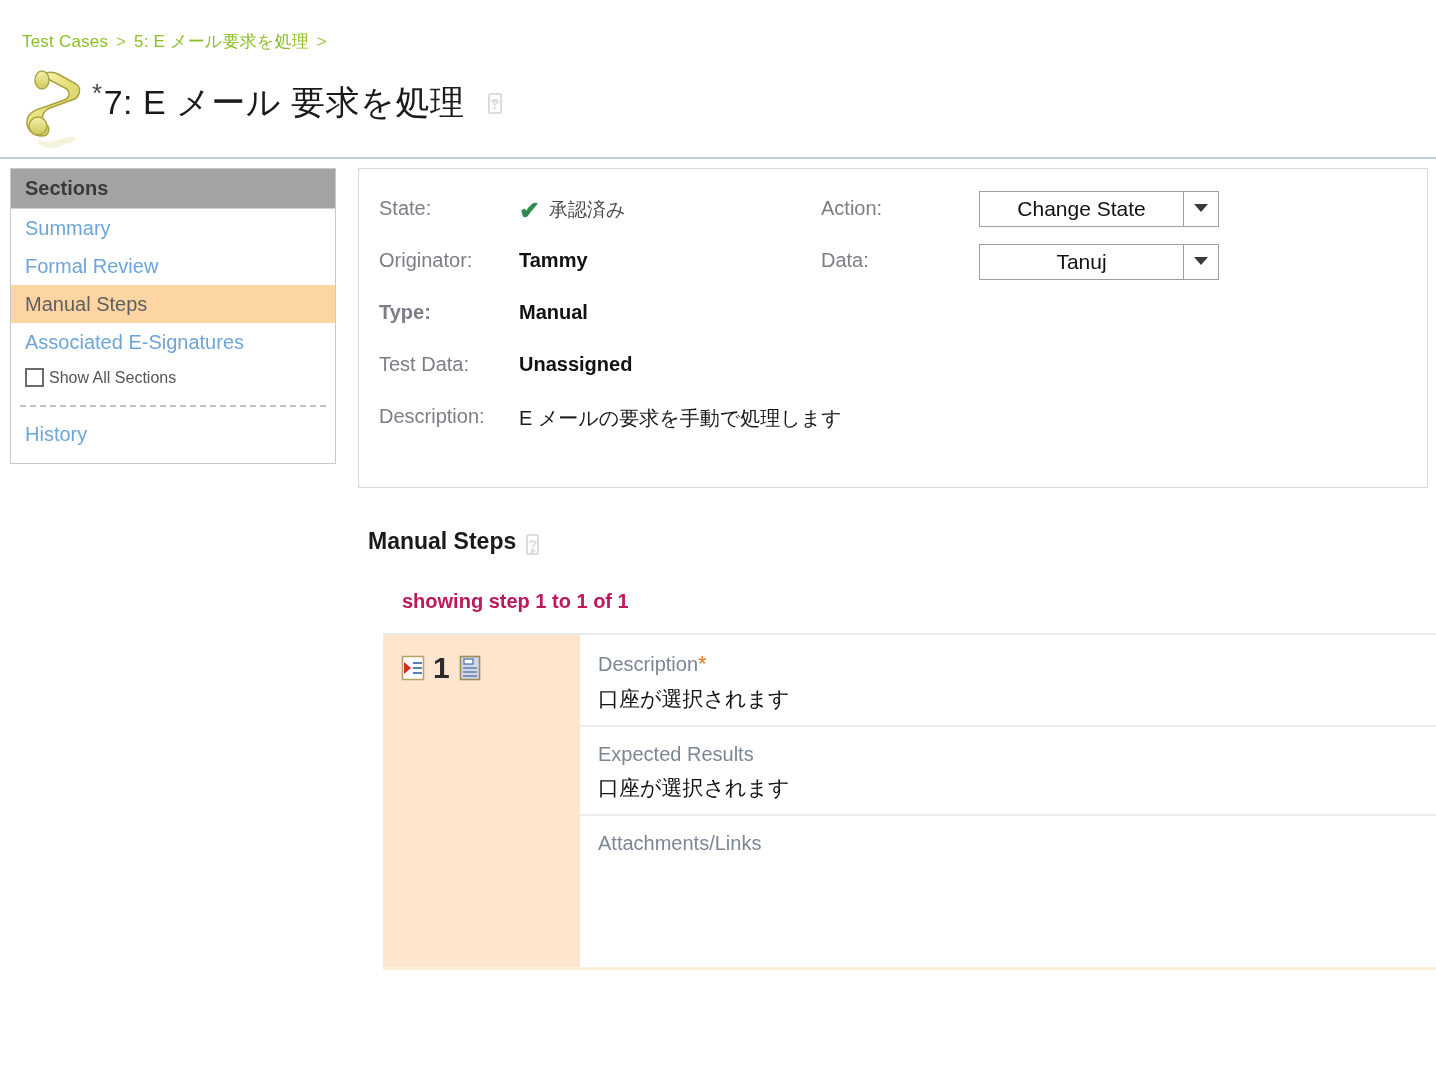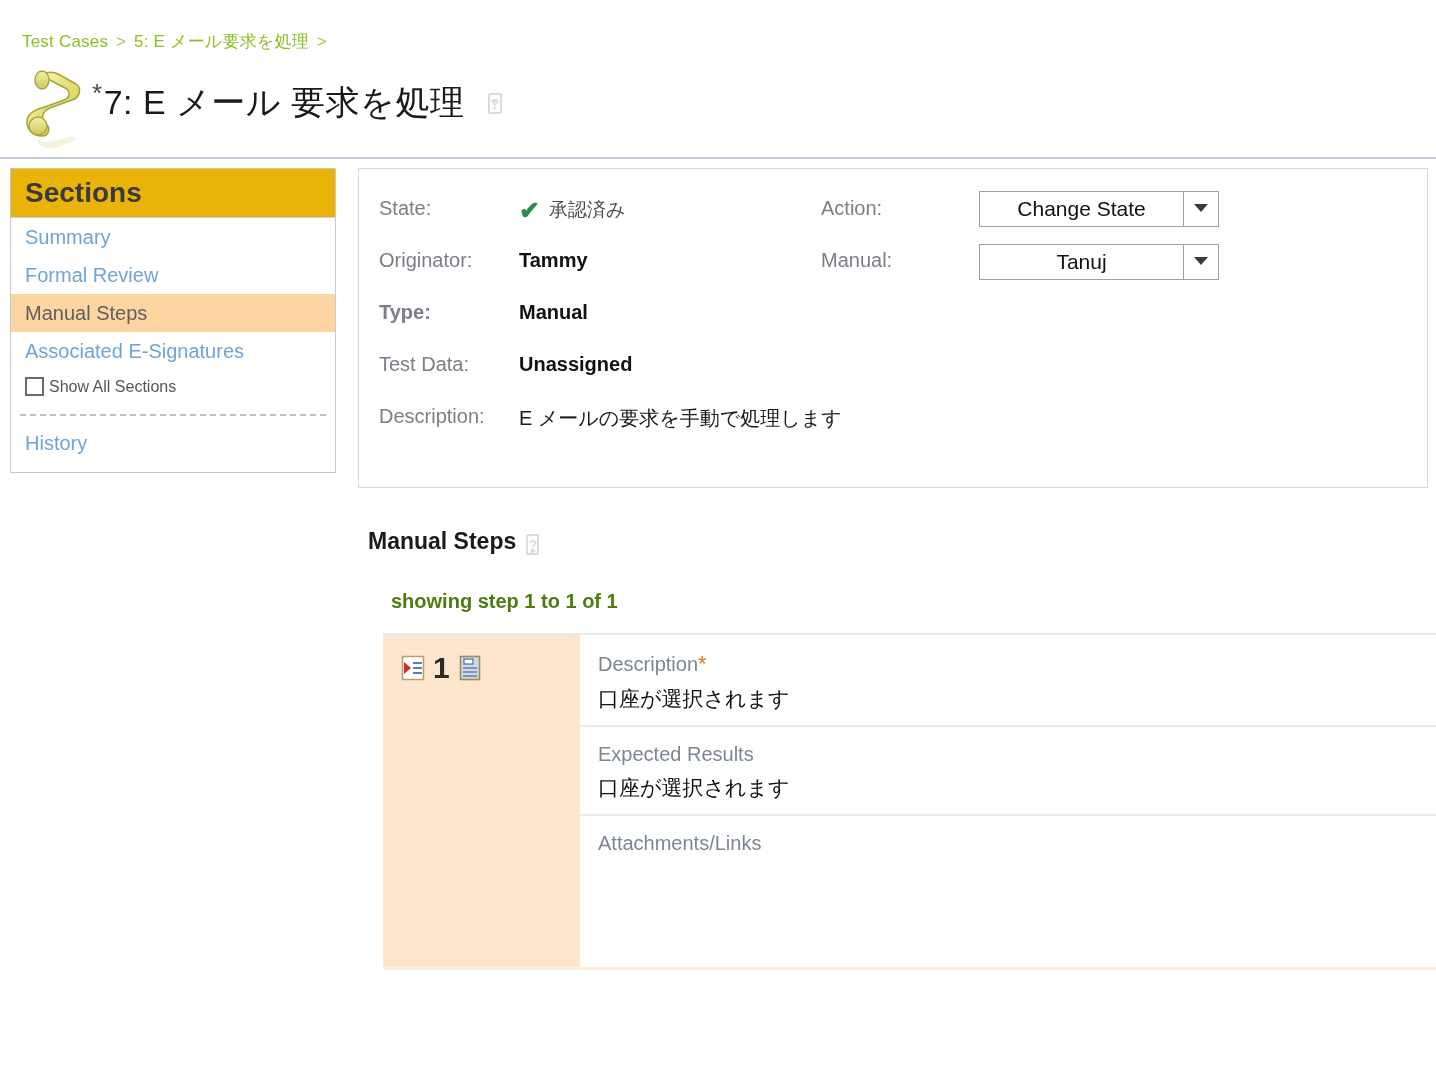--- a/index.html
+++ b/index.html
@@ -101,22 +101,22 @@
   #sidebar {
     position: absolute;
     left: 10px;
     top: 168px;
     width: 326px;
     border: 1px solid #c9c9c9;
     background: #ffffff;
     box-sizing: border-box;
   }
   #sections-header {
-    background: #eab308;
-    font-size: 28px;
+    background: #a3a3a3;
+    font-size: 20px;
     font-weight: bold;
     color: #3a3a3a;
     padding: 8px 0 8px 14px;
     border-bottom: 1px solid #d2d2d2;
   }
   .side-item {
     font-size: 20px;
     color: #6da5d8;
     padding: 6px 0 6px 14px;
     line-height: 26px;
@@ -237,25 +237,25 @@
     top: 528px;
     font-size: 23px;
     font-weight: bold;
     color: #1a1a1a;
     display: flex;
     align-items: flex-start;
   }
   #ms-heading .help-bubble { margin-left: 10px; margin-top: 1px; }
   #ms-showing {
     position: absolute;
-    left: 391px;
+    left: 402px;
     top: 590px;
     font-size: 20px;
     font-weight: bold;
-    color: #4d7c0f;
+    color: #be185d;
   }
 
   #steps-table {
     position: absolute;
     left: 383px;
     top: 633px;
     width: 1053px;
     border-top: 2px solid #ebebeb;
   }
   #steps-row { display: flex; align-items: stretch; }
@@ -386,21 +386,21 @@
 
   <div class="det-row det-label" id="de-label">Description:</div>
   <div class="det-row det-value" id="de-value">E メールの要求を手動で処理します</div>
 
   <div class="det-row det-label" id="ac-label">Action:</div>
   <div class="fake-select" id="action-select">
     <span class="sel-text">Change State</span>
     <span class="sel-arrow"></span>
   </div>
 
-  <div class="det-row det-label" id="ow-label">Manual:</div>
+  <div class="det-row det-label" id="ow-label">Data:</div>
   <div class="fake-select" id="owner-select">
     <span class="sel-text">Tanuj</span>
     <span class="sel-arrow"></span>
   </div>
 </div>
 
 <div id="ms-heading">
   <span>Manual Steps</span>
   <span class="help-bubble">
     <span class="bub">?</span>

